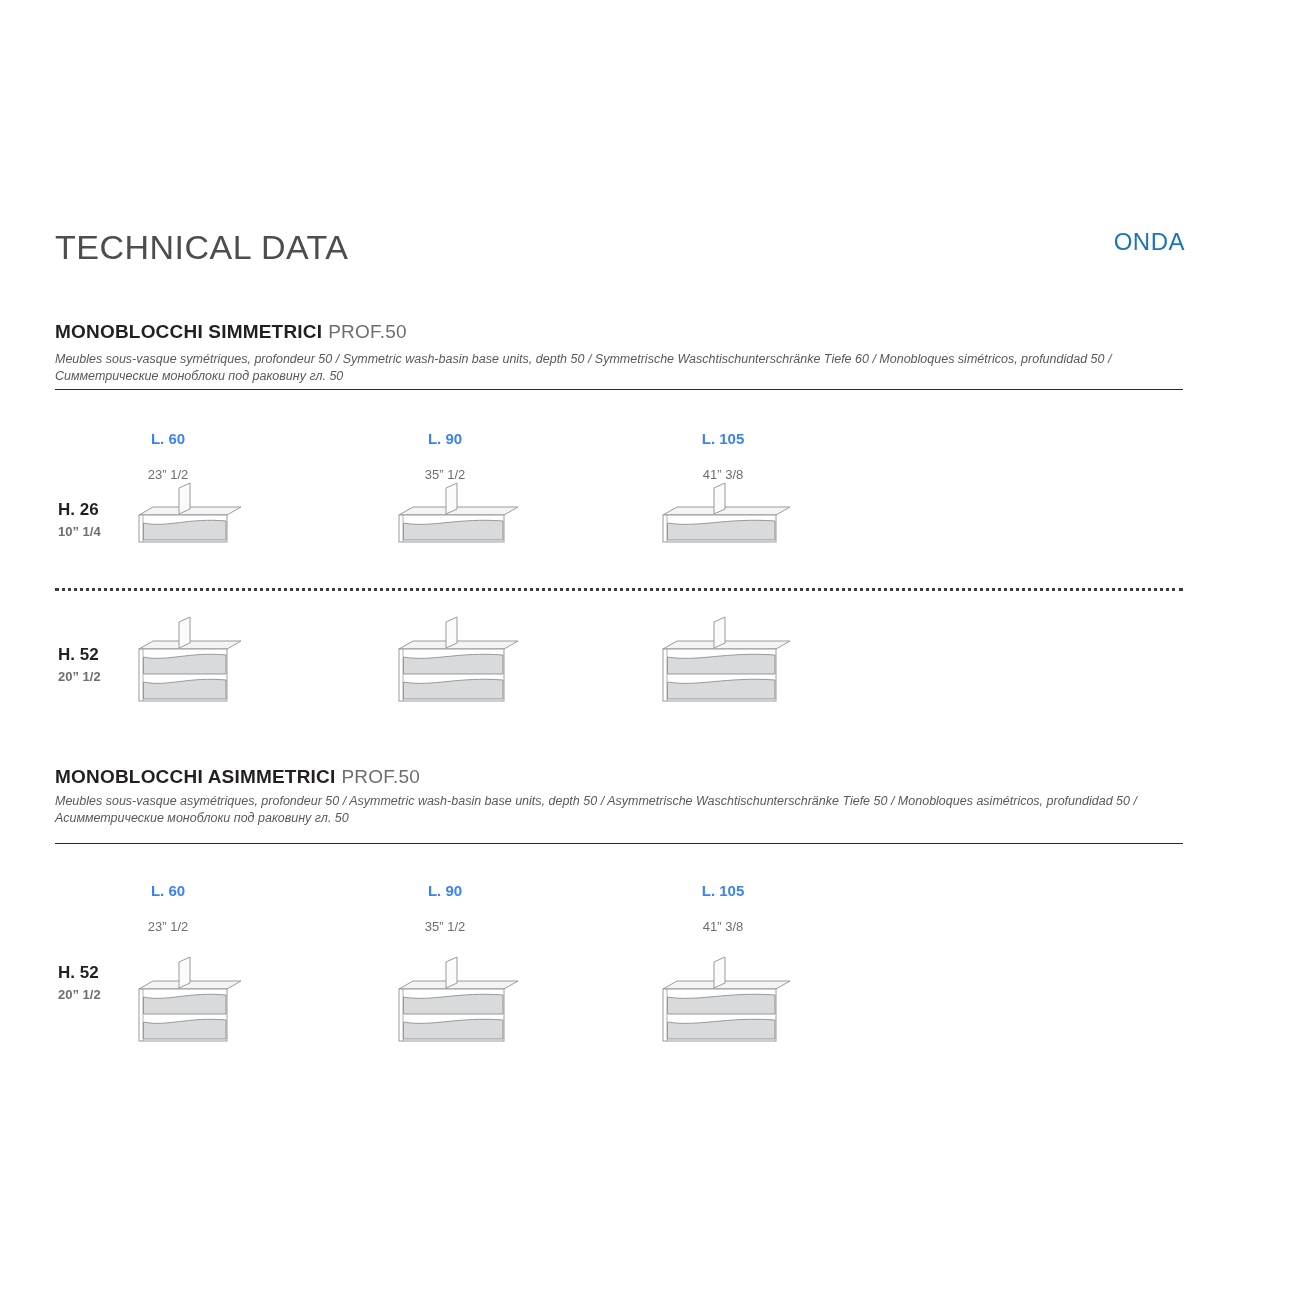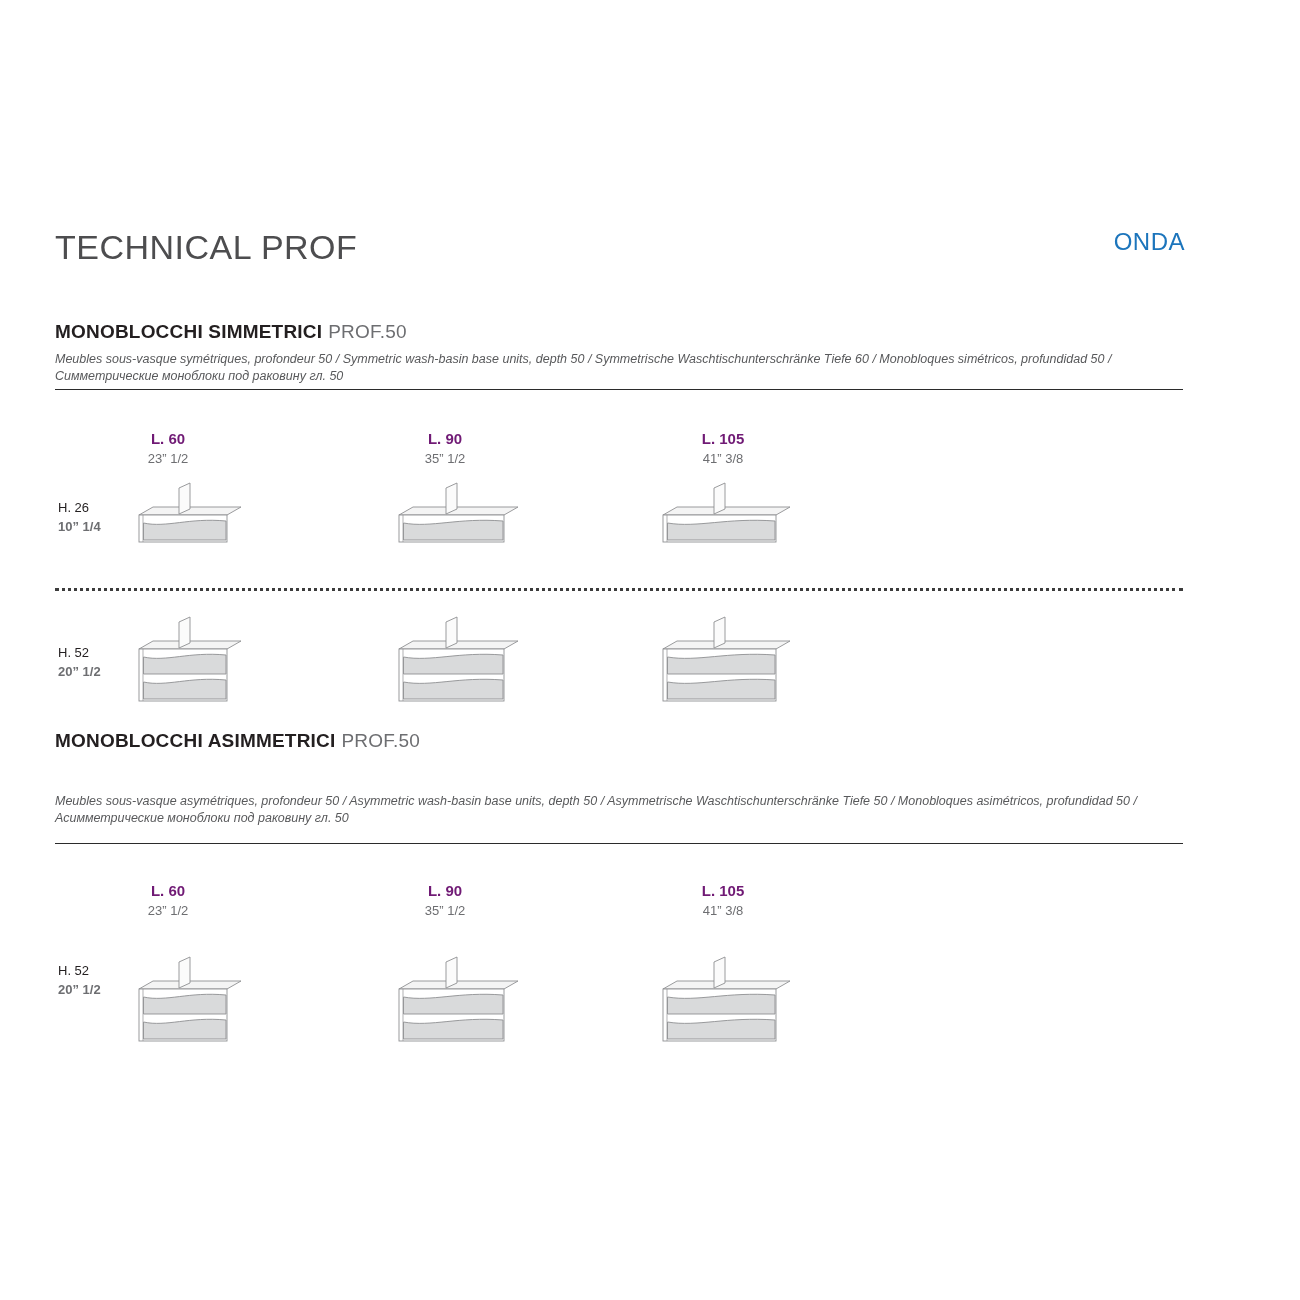--- a/index.html
+++ b/index.html
@@ -25,33 +25,33 @@
   .sec-suffix{ font-weight:400; color:#6d6e71; margin-left:6px; }
 
   .sec-sub {
     left:55px; width:1130px; font-size:12.5px; font-style:italic;
     color:#58595b; line-height:1.38;
   }
   .rule { left:55px; width:1128px; border-top:1.5px solid #2b2b2b; height:0; }
   .dotted { left:55px; width:1128px; border-top:3px dotted #3c3c3c; height:0; }
 
   .col-head { width:120px; text-align:center; }
-  .col-l { font-size:15px; font-weight:bold; color:#701a75; }
-  .col-s { font-size:13px; color:#6d6e71; margin-top:4px; }
+  .col-l { font-size:15px; font-weight:bold; color:#3b82f6; }
+  .col-s { font-size:13px; color:#6d6e71; margin-top:20px; }
 
   .row-head { width:80px; text-align:left; }
-  .row-l { font-size:13px; font-weight:normal; color:#231f20; }
+  .row-l { font-size:17px; font-weight:bold; color:#231f20; }
   .row-s { font-size:13px; color:#6d6e71; margin-top:4px;font-weight:bold; }
 
   .cab { line-height:0; }
 </style>
 </head>
 <body>
 
-<div class="abs hdr-title">TECHNICAL PROF</div>
+<div class="abs hdr-title">TECHNICAL DATA</div>
 <div class="abs hdr-brand">ONDA</div>
 
 <div class="abs sec-title" style="top:321px;">
   <span class="sec-main">MONOBLOCCHI SIMMETRICI</span><span class="sec-suffix">PROF.50</span>
 </div>
 <div class="abs sec-sub" style="top:351px;">Meubles sous-vasque symétriques, profondeur 50 /  Symmetric wash-basin base units, depth 50 / Symmetrische Waschtischunterschränke Tiefe 60 / Monobloques simétricos, profundidad 50 / Симметрические моноблоки под раковину гл. 50</div>
 <div class="abs rule" style="top:389px;"></div>
 
 <div class="abs col-head" style="left:108px; top:430px;">
   <div class="col-l">L. 60</div>
@@ -116,21 +116,21 @@
     </svg></div>
 <div class="abs cab" style="left:660px; top:612px;"><svg width="134" height="92" viewBox="0 0 134 92" xmlns="http://www.w3.org/2000/svg">
       <polygon points="3,37 116,37 130,29 17,29" fill="#f4f4f4" stroke="#8f9092" stroke-width="0.9"></polygon>
       <polygon points="54,36 65,31 65,5 54,10" fill="#fbfbfb" stroke="#8f9092" stroke-width="0.9"></polygon>
       <rect x="3" y="37" width="113" height="52" fill="#ffffff" stroke="#8f9092" stroke-width="0.9"></rect>
       <line x1="7" y1="37" x2="7" y2="89" stroke="#8f9092" stroke-width="0.7"></line>
       <path d="M 7.5 45 C 37.6 50, 66.625 39.5, 115 43 L 115 62 L 7.5 62 Z" fill="#d9dadb" stroke="#8f9092" stroke-width="0.9"></path>
       <path d="M 7.5 70 C 37.6 75, 66.625 64.5, 115 68 L 115 87 L 7.5 87 Z" fill="#d9dadb" stroke="#8f9092" stroke-width="0.9"></path>
     </svg></div>
 
-<div class="abs sec-title" style="top:730px;">
+<div class="abs sec-title" style="top:766px;">
   <span class="sec-main">MONOBLOCCHI ASIMMETRICI</span><span class="sec-suffix">PROF.50</span>
 </div>
 <div class="abs sec-sub" style="top:793px;">Meubles sous-vasque asymétriques, profondeur 50 / Asymmetric wash-basin base units, depth 50 / Asymmetrische Waschtischunterschränke Tiefe 50 / Monobloques asimétricos, profundidad 50 / Асимметрические моноблоки под раковину гл. 50</div>
 <div class="abs rule" style="top:843px;"></div>
 
 <div class="abs col-head" style="left:108px; top:882px;">
   <div class="col-l">L. 60</div>
   <div class="col-s">23” 1/2</div>
 </div>
 <div class="abs col-head" style="left:385px; top:882px;">

